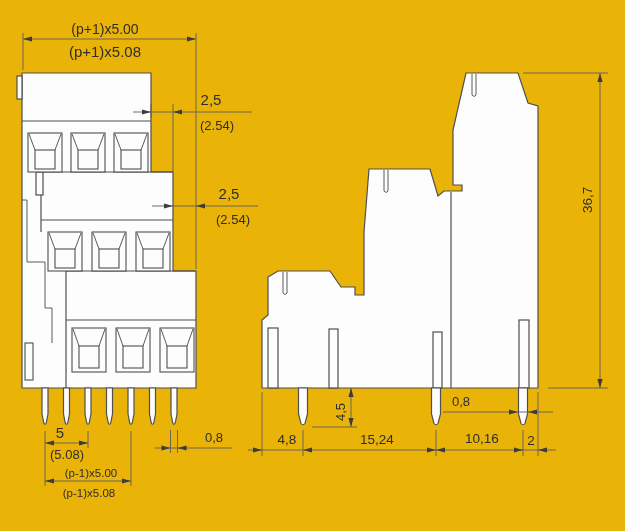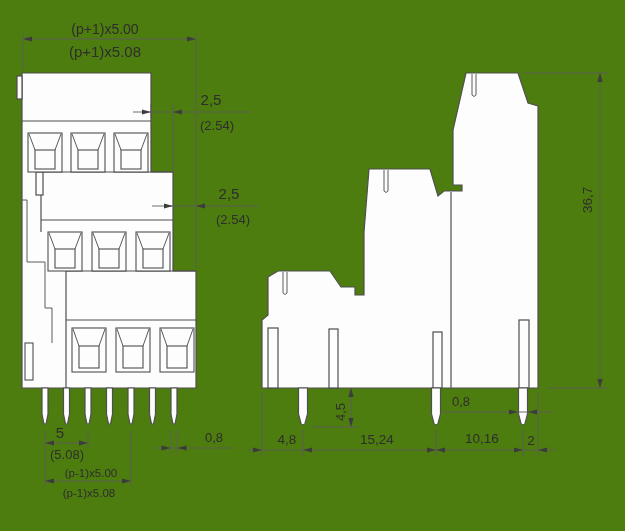--- a/index.html
+++ b/index.html
@@ -1,16 +1,16 @@
 <!DOCTYPE html>
 <html><head>
 <meta charset="utf-8">
 <style>
   html,body{margin:0;padding:0;background:#ffffff;}
-  .stage{position:relative;width:625px;height:531px;background:#4d7c0f;overflow:hidden;
+  .stage{position:relative;width:625px;height:531px;background:#eab308;overflow:hidden;
          font-family:"Liberation Sans", sans-serif;}
   svg{display:block}
   .body-line{fill:none;stroke:#4f4f4f;stroke-width:1.2;stroke-linejoin:miter;}
   .body-fill{fill:#fdfdfd;stroke:#4f4f4f;stroke-width:1.2;stroke-linejoin:miter;}
   .thin{fill:none;stroke:#5a5a5a;stroke-width:1;}
   .dim{fill:none;stroke:#5f5f5f;stroke-width:0.9;}
   .ah{fill:#3c3c3c;stroke:none;}
   .dtxt{fill:#2e2e2e;}
   .openr{fill:#fdfdfd;stroke:#4f4f4f;stroke-width:1.1;}
 </style>

